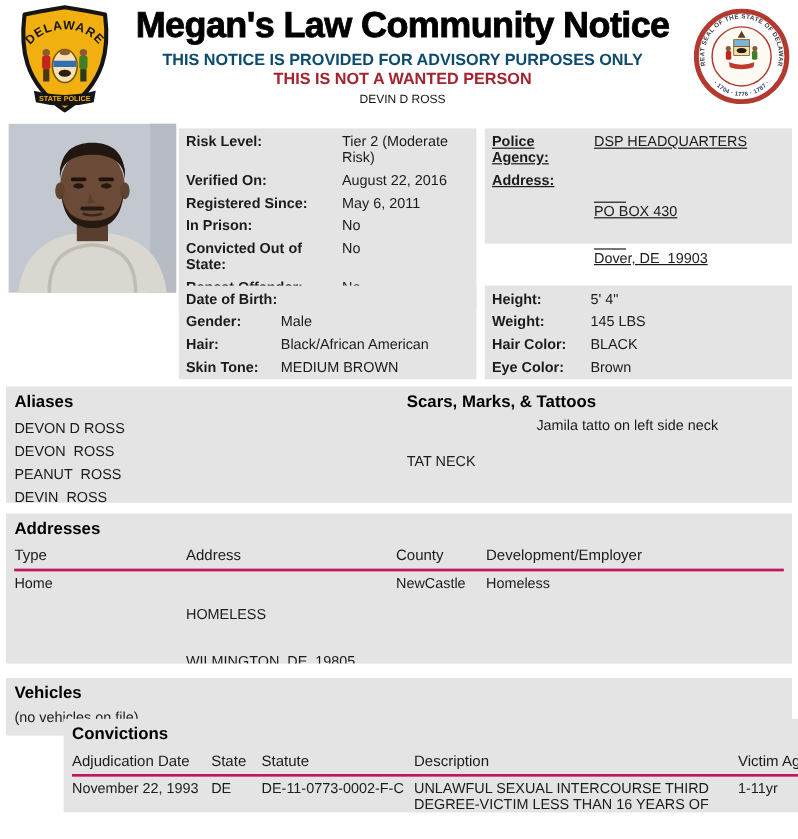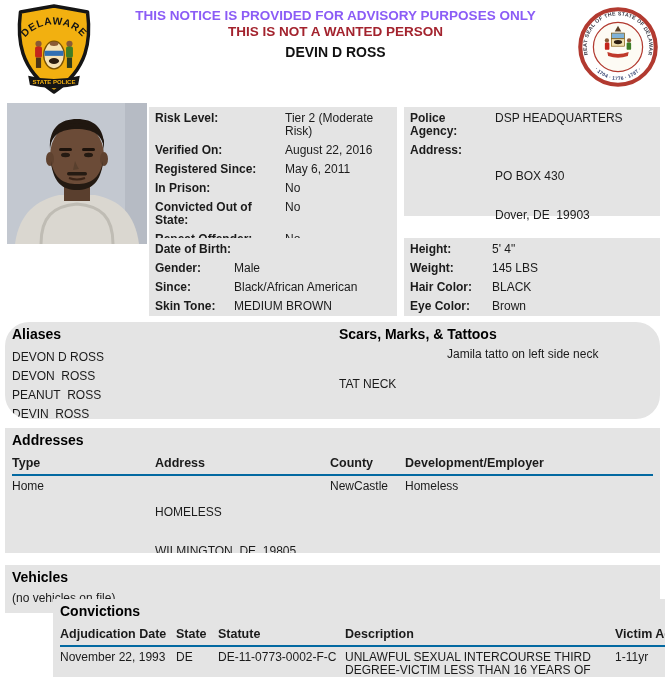--- a/index.html
+++ b/index.html
@@ -13,53 +13,53 @@
   
   .badge-wrap { position:absolute; left:11px; top:3px; width:86px; height:92px; }
   .seal-wrap  { position:absolute; right:6px; top:5px; width:82px; height:84px; }
   .header-center { position:absolute; left:98px; right:92px; top:5px; text-align:center; }
   .page-title {
     font-size:30px; font-weight:bold; letter-spacing:-0.5px; color:#000;
     -webkit-text-stroke:0.7px #000;
   }
   .advisory { font-size:13.5px; font-weight:bold; margin-top:3px; line-height:15px; }
   .advisory2 { margin-top:1px; }
-  .subject-name { font-size:14px; font-weight:bold; color:#111; margin-top:5px; }
+  .subject-name { font-size:10px; font-weight:normal; color:#111; margin-top:5px; }
   
   .photo { position:absolute; left:7px; top:103px; width:140px; height:141px; }
   
   .panel { position:absolute; background:#e4e4e4; padding:5px 6px; }
   .p-reg   { left:149px; top:107px; width:248px; height:150px; }
-  .p-pol   { left:404px; top:107px; width:256px; height:109px; }
+  .p-pol   { left:404px; top:107px; width:256px; height:96px;text-decoration:underline; }
   .p-demL  { left:149px; top:238px; width:248px; height:78px; }
   .p-demR  { left:404px; top:238px; width:256px; height:78px; }
   .frow { display:flex; margin-bottom:6px; line-height:13px; }
   .frow .lbl { font-weight:bold; flex:none; }
   .p-reg  .lbl { width:130px; }
   .p-pol  .lbl { width:85px; }
   .p-demL .lbl { width:79px; }
   .p-demR .lbl { width:82px; }
   .frow .val { white-space:pre-wrap; }
   
   .section { position:absolute; left:5px; width:655px; background:#e4e4e4; padding:5px 7px; overflow:hidden; }
-  .s-alias { top:322px; height:97px;border-radius:24px; }
+  .s-alias { top:322px; height:97px; }
   .s-addr  { top:428px; height:125px; }
   .s-veh   { top:565px; height:48px; }
   .s-conv  { top:599px; height:78px;margin-left:48px; }
   .sec-head { font-size:14px; font-weight:bold; color:#000; margin-bottom:6px; line-height:15px; }
   .alias-cols { position:relative; }
   .alias-left  { position:absolute; left:0; top:0; width:320px; }
   .alias-right { position:absolute; left:327px; top:0; right:0; }
   .alias-item { line-height:19px; white-space:pre; }
   .scar-row { display:flex; line-height:13px; margin-bottom:13px; }
   .scar-row .code { width:108px; flex:none; white-space:pre;margin-top:30px; }
   
   table { border-collapse:collapse; width:100%; table-layout:fixed; }
-  th { text-align:left; font-size:12.5px; font-weight:bold; padding:2px 0 4px 0;
-       border-bottom:2px solid #0369a1; }
+  th { text-align:left; font-size:12.5px; font-weight:normal; padding:2px 0 4px 0;
+       border-bottom:2px solid #be185d; }
   td { vertical-align:top; padding:4px 4px 4px 0; line-height:13px; white-space:pre-wrap; }
   .t-addr col.c1{width:143px;} .t-addr col.c2{width:175px;}
   .t-addr col.c3{width:75px;}  .t-addr col.c4{width:auto;}
   .t-conv col.c1{width:116px;} .t-conv col.c2{width:42px;}
   .t-conv col.c3{width:127px;} .t-conv col.c4{width:270px;} .t-conv col.c5{width:auto;}
   .veh-text { line-height:14px; margin-top:4px; }
 </style>
 </head>
 <body>
 
@@ -87,21 +87,22 @@
       <path d="M39,55 h22 v6 h-22 z" fill="#2F6FB3"></path>
       <ellipse cx="50" cy="67" rx="6" ry="3.4" fill="#2b1d10"></ellipse>
       <ellipse cx="50" cy="47" rx="5" ry="2.6" fill="#8a5a36"></ellipse>
 
       <path d="M20,84 Q50,92 80,84 L78,95 Q50,102 22,95 Z" fill="#151515"></path>
       <text x="50" y="94" font-size="7" font-weight="bold" fill="#F2B010" text-anchor="middle" font-family="Liberation Sans, sans-serif">STATE POLICE</text>
     </svg>
   </div>
 
   <div class="header-center">
-    <div class="advisory" style="color:#8b5cf6">THIS NOTICE IS PROVIDED FOR ADVISORY PURPOSES ONLY</div>
+    <div class="page-title">Megan's Law Community Notice</div>
+    <div class="advisory" style="color:#0c4a6e">THIS NOTICE IS PROVIDED FOR ADVISORY PURPOSES ONLY</div>
     <div class="advisory advisory2" style="color:#A3232E">THIS IS NOT A WANTED PERSON</div>
     <div class="subject-name">DEVIN D ROSS</div>
   </div>
 
   <div class="seal-wrap">
     <svg viewBox="0 0 100 100" width="82" height="84">
       <circle cx="50" cy="50" r="46" fill="#FFFFFF" stroke="#B23A30" stroke-width="5"></circle>
       <circle cx="50" cy="50" r="30" fill="#FDFBF4" stroke="#B23A30" stroke-width="1.5"></circle>
       <defs>
         <path id="sTop" d="M 13,58 A 38,38 0 1 1 87,58"></path>
@@ -200,21 +201,21 @@
 
   <div class="panel p-demL">
     <div class="frow">
         <span class="lbl">Date of Birth:</span>
       </div>
     <div class="frow">
         <span class="lbl">Gender:</span>
         <span class="val">Male</span>
       </div>
     <div class="frow">
-        <span class="lbl">Since:</span>
+        <span class="lbl">Hair:</span>
         <span class="val">Black/African American</span>
       </div>
     <div class="frow">
         <span class="lbl">Skin Tone:</span>
         <span class="val">MEDIUM BROWN</span>
       </div>
   </div>
 
   <div class="panel p-demR">
     <div class="frow">

